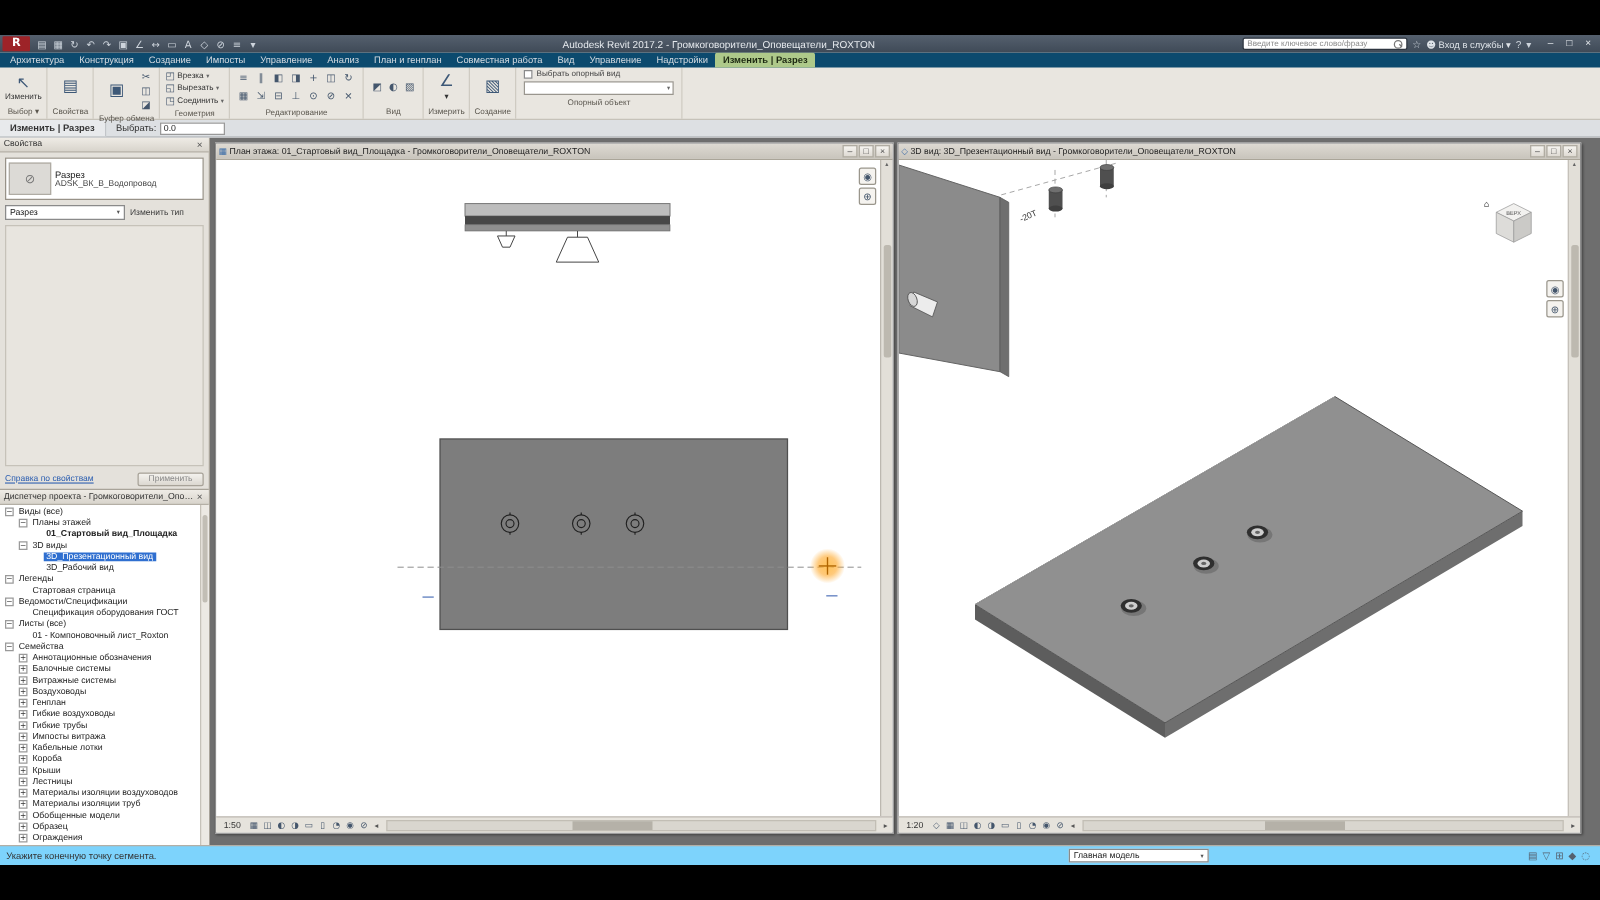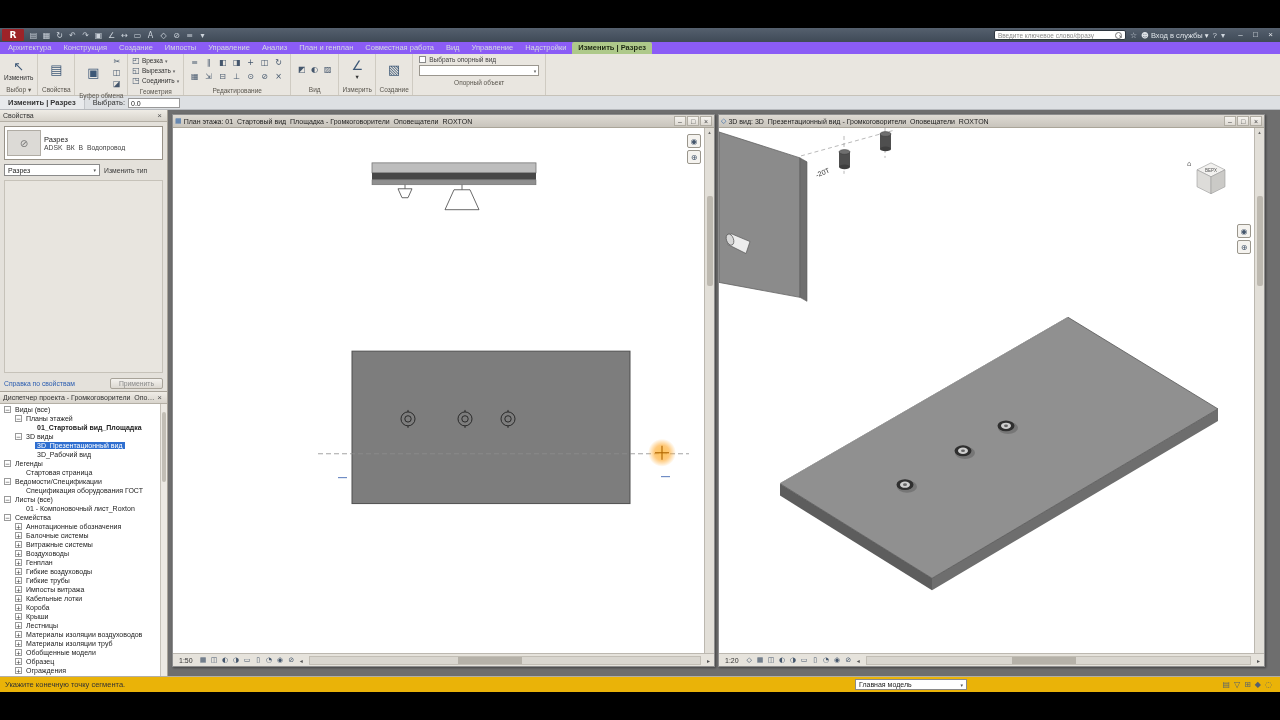--- a/index.html
+++ b/index.html
@@ -25,21 +25,21 @@
   .searchbox .ph{flex:1;white-space:nowrap;overflow:hidden;}
   .mag{position:relative;width:7px;height:7px;flex:0 0 7px;}
   .mag::before{content:"";position:absolute;left:0;top:0;width:5px;height:5px;border:1px solid #777;border-radius:50%;}
   .mag::after{content:"";position:absolute;left:4px;top:4px;width:3px;height:1px;background:#777;transform:rotate(45deg);}
   .tbicon{font-size:8px;color:#cdd4dc;}
   .signin{display:flex;align-items:center;gap:2px;font-size:7.5px;color:#dfe4e9;}
   .winbtns{display:flex;margin-left:4px;}
   .winbtn{width:15px;height:12px;text-align:center;font-size:8px;line-height:12px;color:#e6eaee;}
 
   
-  .tabs{position:absolute;top:14px;left:0;right:0;height:12px;background:#8b5cf6;display:flex;align-items:flex-end;padding-left:2px;z-index:4;}
+  .tabs{position:absolute;top:14px;left:0;right:0;height:12px;background:#0c4a6e;display:flex;align-items:flex-end;padding-left:2px;z-index:4;}
   .tab{font-size:7.5px;color:#d4dae0;padding:0 6px;height:12px;line-height:12px;white-space:nowrap;cursor:default;}
   .tab.active{background:var(--tab-green);color:#1d2912;border-radius:2px 2px 0 0;font-weight:bold;}
 
   
   .ribbon{position:absolute;top:26px;left:0;right:0;height:42px;background:#e9e6e0;border-bottom:1px solid #c6c2b9;display:flex;align-items:stretch;z-index:3;}
   .panel{display:flex;flex-direction:column;border-right:1px solid #cfcbc2;}
   .panel-content{flex:1;display:flex;align-items:center;padding:2px 4px;gap:3px;}
   .panel-label{height:10px;font-size:6.5px;color:#5a564e;text-align:center;line-height:10px;white-space:nowrap;padding:0 3px;}
   .bigbtn{display:flex;flex-direction:column;align-items:center;justify-content:center;min-width:28px;font-size:6.5px;color:#333;cursor:default;}
   .bigbtn .bglyph{font-size:13px;line-height:15px;color:#3d5877;}
@@ -116,21 +116,21 @@
   .navbtns{position:absolute;right:3px;top:6px;display:flex;flex-direction:column;gap:2px;z-index:2;}
   .navbtn{width:14px;height:14px;background:#f5f3ef;border:1px solid #9a968c;border-radius:2px;font-size:8px;line-height:13px;text-align:center;color:#44566c;}
   .viewcontrols{height:13px;background:#e6e3dc;border-top:1px solid #bcb8b0;display:flex;align-items:center;font-size:7px;color:#333;flex:0 0 13px;padding:0 2px;gap:1px;}
   .vc-scale{padding:0 3px;white-space:nowrap;border:1px solid transparent;}
   .vcicon{width:11px;height:11px;font-size:7px;line-height:11px;text-align:center;color:#44566c;}
   .hscroll{flex:1;height:9px;background:#d9d6cf;margin:0 3px;position:relative;border:1px solid #c2beb5;}
   .hthumb{position:absolute;left:38%;width:64px;height:100%;background:#b5b1a8;}
   .vc-arrow{font-size:6px;color:#555;padding:0 2px;}
 
   
-  .statusbar{position:absolute;left:0;right:0;bottom:0;height:16px;background:#eab308;border-top:1px solid #b3afa6;display:flex;align-items:center;font-size:7.5px;color:#333;z-index:2;}
+  .statusbar{position:absolute;left:0;right:0;bottom:0;height:16px;background:#7dd3fc;border-top:1px solid #b3afa6;display:flex;align-items:center;font-size:7.5px;color:#333;z-index:2;}
   .sb-msg{padding-left:5px;white-space:nowrap;}
   .sb-dropdown{position:absolute;left:855px;width:112px;height:11px;background:#fff;border:1px solid #8a8a8a;font-size:7px;color:#222;display:flex;align-items:center;padding:0 3px;}
   .sb-dropdown .arrow{margin-left:auto;font-size:5px;color:#555;}
   .sb-icons{position:absolute;right:8px;display:flex;gap:4px;}
   .sbicon{font-size:8px;color:#55616f;}
 </style>
 </head>
 <body>
 
 <div id="stage">
@@ -148,20 +148,21 @@
           <span class="qicon g">▣</span>
           <span class="qicon g">∠</span>
           <span class="qicon g">↔</span>
           <span class="qicon g">▭</span>
           <span class="qicon g">A</span>
           <span class="qicon g">◇</span>
           <span class="qicon g">⊘</span>
           <span class="qicon g">≡</span>
           <span class="qicon g">▾</span>
         </div>
+      <div class="tb-title">Autodesk Revit 2017.2 - Громкоговорители_Оповещатели_ROXTON</div>
       <div class="tb-right">
         <div class="searchbox">
           <span class="ph">Введите ключевое слово/фразу</span>
           <span class="mag"></span>
         </div>
         <span class="tbicon g">☆</span>
         <div class="signin">
           <span class="g">☻</span>
           <span>Вход в службы</span>
           <span class="g">▾</span>

